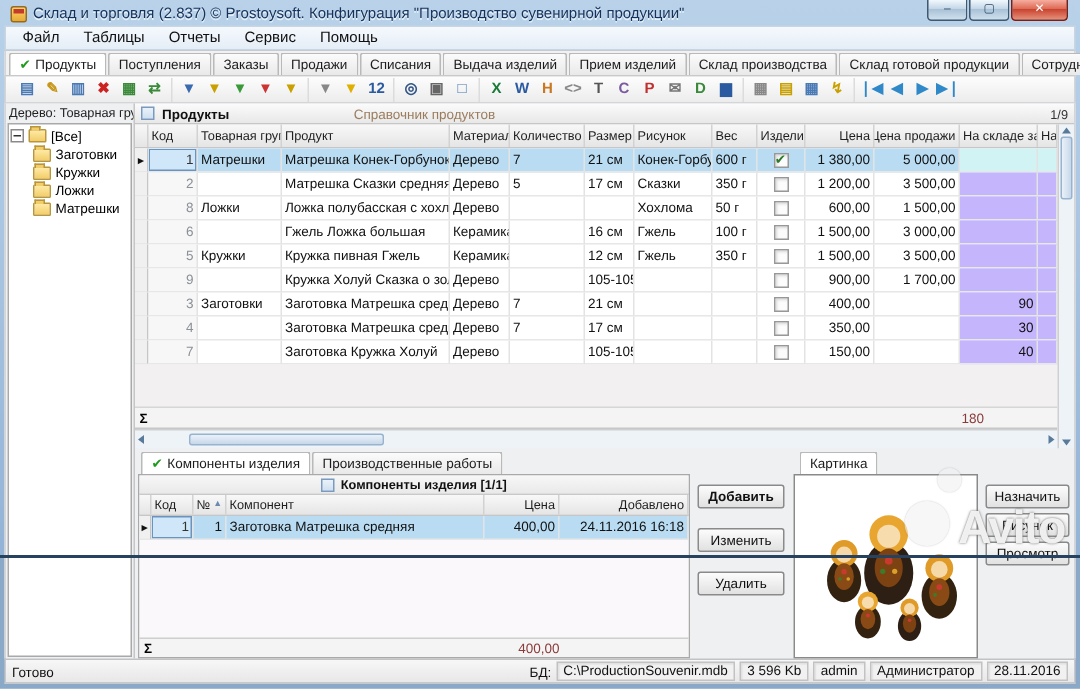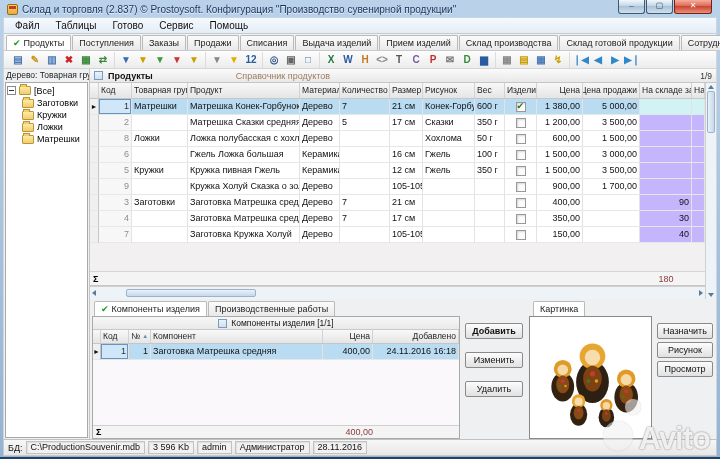--- a/index.html
+++ b/index.html
@@ -1,17 +1,17 @@
 <!DOCTYPE html>
 <html><head>
 <meta charset="utf-8">
 <style>
   *{margin:0;padding:0;box-sizing:border-box}
   html,body{width:720px;height:459px;overflow:hidden;background:#8aa8c8;font-family:"Liberation Sans",sans-serif}
-  .frame{position:relative;width:720px;height:459px;background:linear-gradient(#b9d2ea,#93b3d6);padding:0 3px}
+  .frame{position:relative;width:720px;height:372px;background:linear-gradient(#b9d2ea,#93b3d6);padding:0 3px}
   .frame::after{content:"";position:absolute;left:0;bottom:0;width:100%;height:2px;background:#27425f}
 
   
   .titlebar{height:17px;display:flex;align-items:center;gap:4px;padding:2px 4px 0}
   .app-icon{width:11px;height:11px;background:linear-gradient(#ffd55e,#e8a93a);border:1px solid #9a6b17;border-radius:2px;position:relative;flex:0 0 auto}
   .app-icon::before{content:"";position:absolute;left:1px;top:1px;width:7px;height:3px;background:#c23b2e}
   .title-text{font-size:10px;color:#17325a;white-space:nowrap;overflow:hidden;text-shadow:0 1px 0 rgba(255,255,255,.7)}
   .winbtns{position:absolute;top:0;right:8px;display:flex;gap:1px;z-index:5}
   .winbtn{width:27px;height:14px;border:1px solid #40596f;border-top:none;border-radius:0 0 3px 3px;
     background:linear-gradient(#f1f8fd,#c3d6e6 45%,#a7c0d6 45%,#cfe0ee);color:#2e4a63;font-size:8px;line-height:12px;text-align:center}
@@ -92,33 +92,33 @@
   .w-price{width:46px;flex:0 0 46px}
   .w-sale{width:57px;flex:0 0 57px}
   .w-stock{width:52px;flex:0 0 52px}
   .w-stock2{flex:1;min-width:0}
   .cb{display:inline-block;width:10px;height:10px;border:1px solid #989898;background:#fcfcfc;box-shadow:inset 1px 1px 2px rgba(0,0,0,.15);position:relative;vertical-align:middle}
   .cbmark{display:none;position:absolute;left:0;top:-3px;color:#2a7a2a;font-size:9px}
   .cbmark.on{display:block}
   .gridfiller{flex:1;background:#f3f0f2;border-bottom:1px solid #d6d6d6}
   .sumrow{height:14px;background:#f4f4f4;border-bottom:1px solid #c6c6c6;display:flex;align-items:center;font-size:9px}
   .sum-sig{font-weight:bold;padding-left:3px}
-  .sum-stock{margin-left:auto;width:52px;text-align:center;color:#8b3a3a;padding-right:2px}
+  .sum-stock{margin-left:auto;width:52px;text-align:left;color:#8b3a3a;padding-right:2px}
   .sum-tail{width:12px}
   .hscroll{height:13px;background:#eef3f8;border-top:1px solid #cfcfcf;display:flex;align-items:center;padding:0 2px;gap:2px}
   .hthumb{width:130px;height:8px;background:linear-gradient(#eaf1f8,#c7d8e9);border:1px solid #98b3cf;border-radius:2px;margin-left:28px}
   .hfill{flex:1}
 
   
   .bottom{height:140px;display:flex;gap:6px;padding:2px 3px 0 2px;background:#eef0f2}
   .bleft{flex:1;display:flex;flex-direction:column;min-width:0}
   .btabs{height:15px;display:flex;align-items:flex-end;padding-left:2px}
   .bcontent{flex:1;display:flex;gap:5px;min-height:0}
   .comp-panel{flex:1;border:1px solid #a9a9a9;background:#fbfafa;display:flex;flex-direction:column;min-width:0}
-  .comp-title{height:13px;background:linear-gradient(#f7f7f7,#e9e9e9);border-bottom:1px solid #c9c9c9;font-size:8.5px;font-weight:normal;display:flex;align-items:center;justify-content:center;gap:4px;color:#111}
+  .comp-title{height:13px;background:linear-gradient(#f7f7f7,#e9e9e9);border-bottom:1px solid #c9c9c9;font-size:8.5px;font-weight:bold;display:flex;align-items:center;justify-content:center;gap:4px;color:#111}
   .c-mark{width:8px;flex:0 0 8px}
   .c-code{width:28px;flex:0 0 28px}
   .c-num{width:22px;flex:0 0 22px}
   .c-comp{flex:1;min-width:0}
   .c-price{width:50px;flex:0 0 50px}
   .c-added{width:86px;flex:0 0 86px}
   .comp-filler{flex:1;background:#faf8fa}
   .comp-sum{height:13px;border-top:1px solid #cfcfcf;background:#f4f4f4;display:flex;align-items:center;font-size:9px}
   .cs-price{width:50px;text-align:right;color:#8b3a3a}
   .btn-col{width:58px;flex:0 0 58px;display:flex;flex-direction:column;gap:13px;padding-top:7px}
@@ -154,21 +154,21 @@
   </div>
   <div class="winbtns">
     <div class="winbtn">–</div>
     <div class="winbtn">▢</div>
     <div class="winbtn close">✕</div>
   </div>
 
   <div class="menubar">
     <span class="menu-item">Файл</span>
       <span class="menu-item">Таблицы</span>
-      <span class="menu-item">Готово</span>
+      <span class="menu-item">Отчеты</span>
       <span class="menu-item">Сервис</span>
       <span class="menu-item">Помощь</span>
   </div>
 
   <div class="tabbar">
 
       <span class="tab active">
         <span class="tabcheck on">✔</span>
         <span>Продукты</span>
       </span>
@@ -646,20 +646,21 @@
               <div class="btn">Просмотр</div>
             </div>
           </div>
         </div>
 
       </div>
     </div>
   </div>
 
   <div class="statusbar">
+    <span class="status-left">Готово</span>
     <span class="db-label">БД:</span>
     <span class="status-cell">C:\ProductionSouvenir.mdb</span>
     <span class="status-cell">3 596 Kb</span>
     <span class="status-cell">admin</span>
     <span class="status-cell">Администратор</span>
     <span class="status-cell">28.11.2016</span>
   </div>
 
   <div class="watermark">
     <span class="wm-c1"></span>

